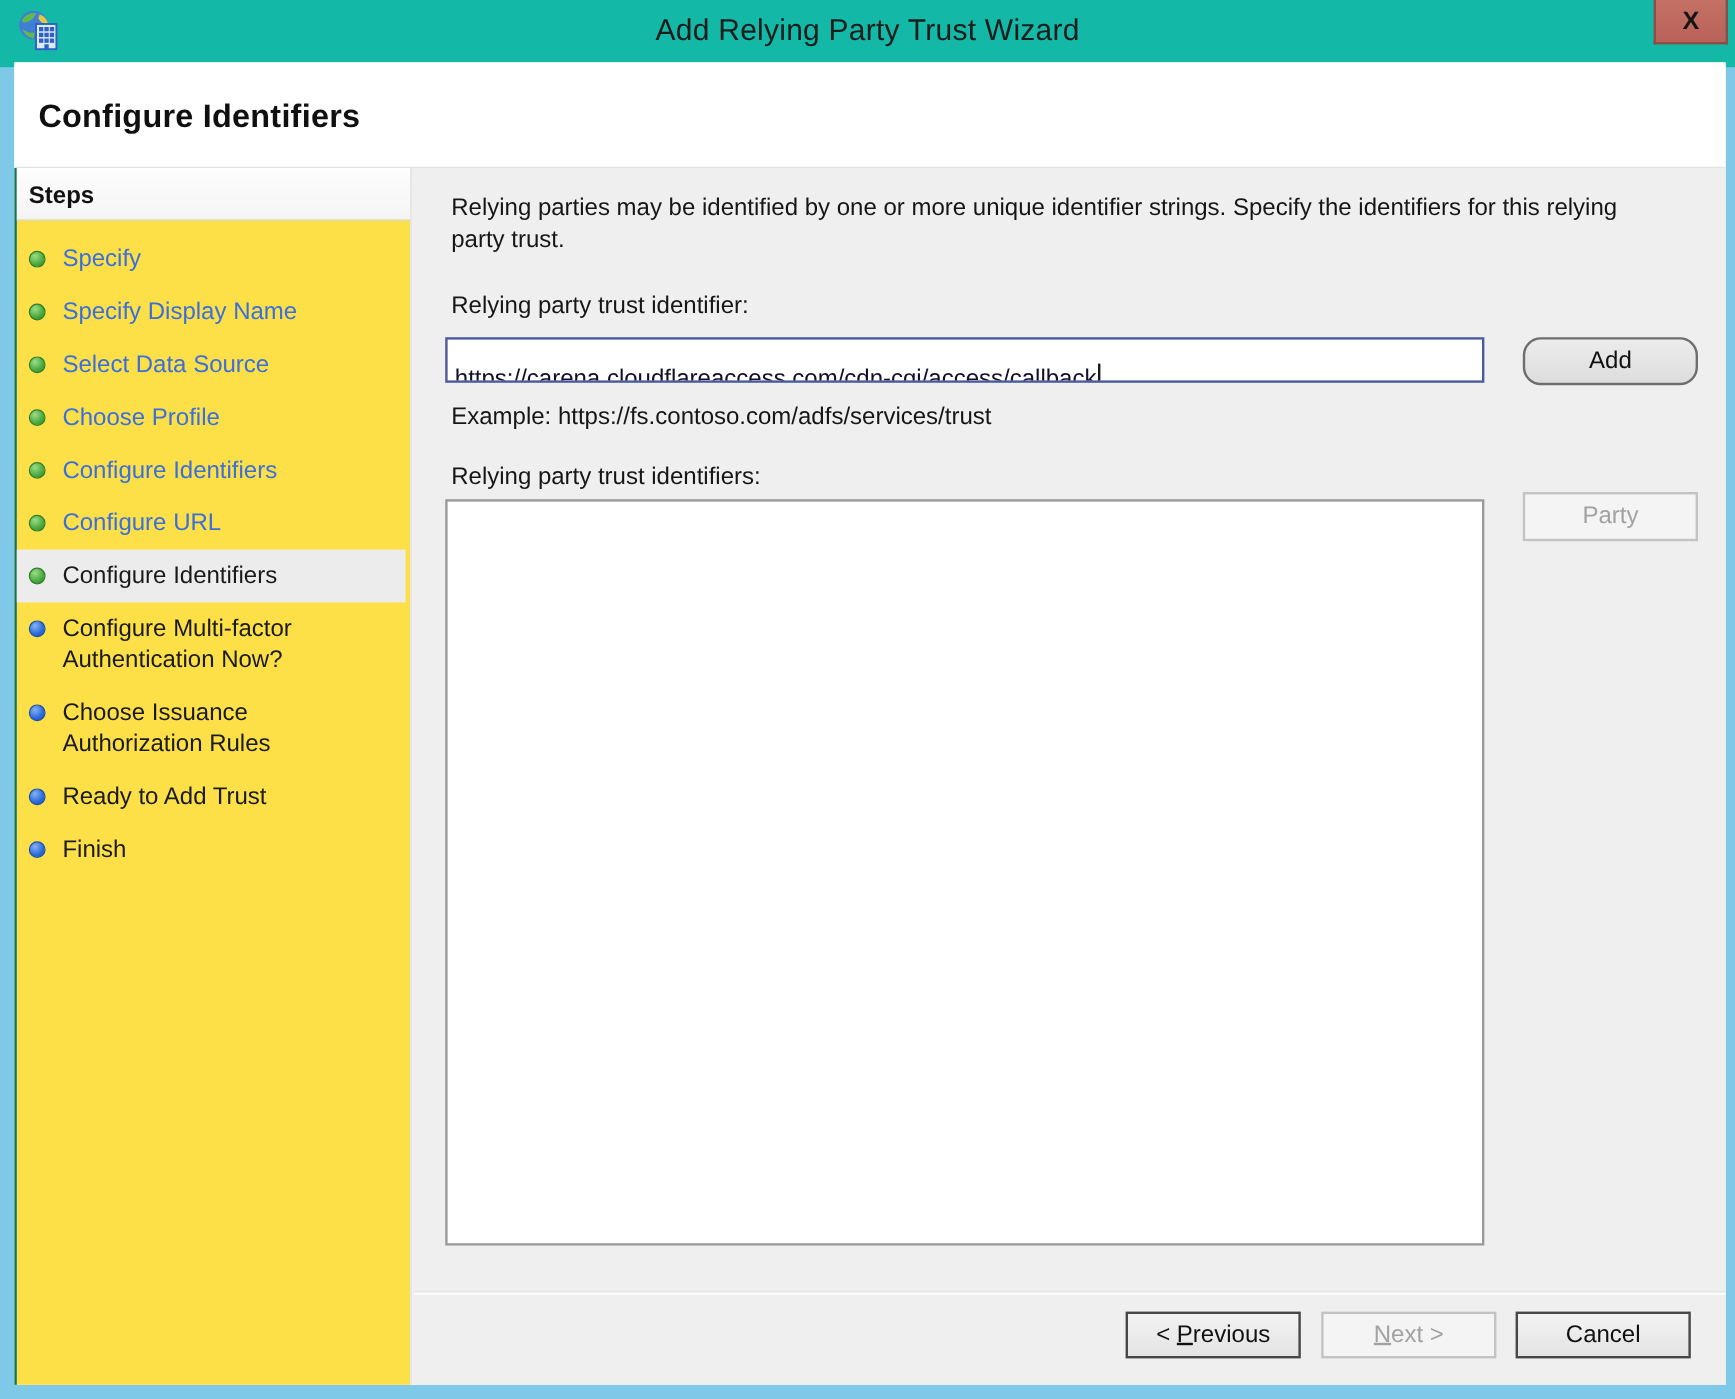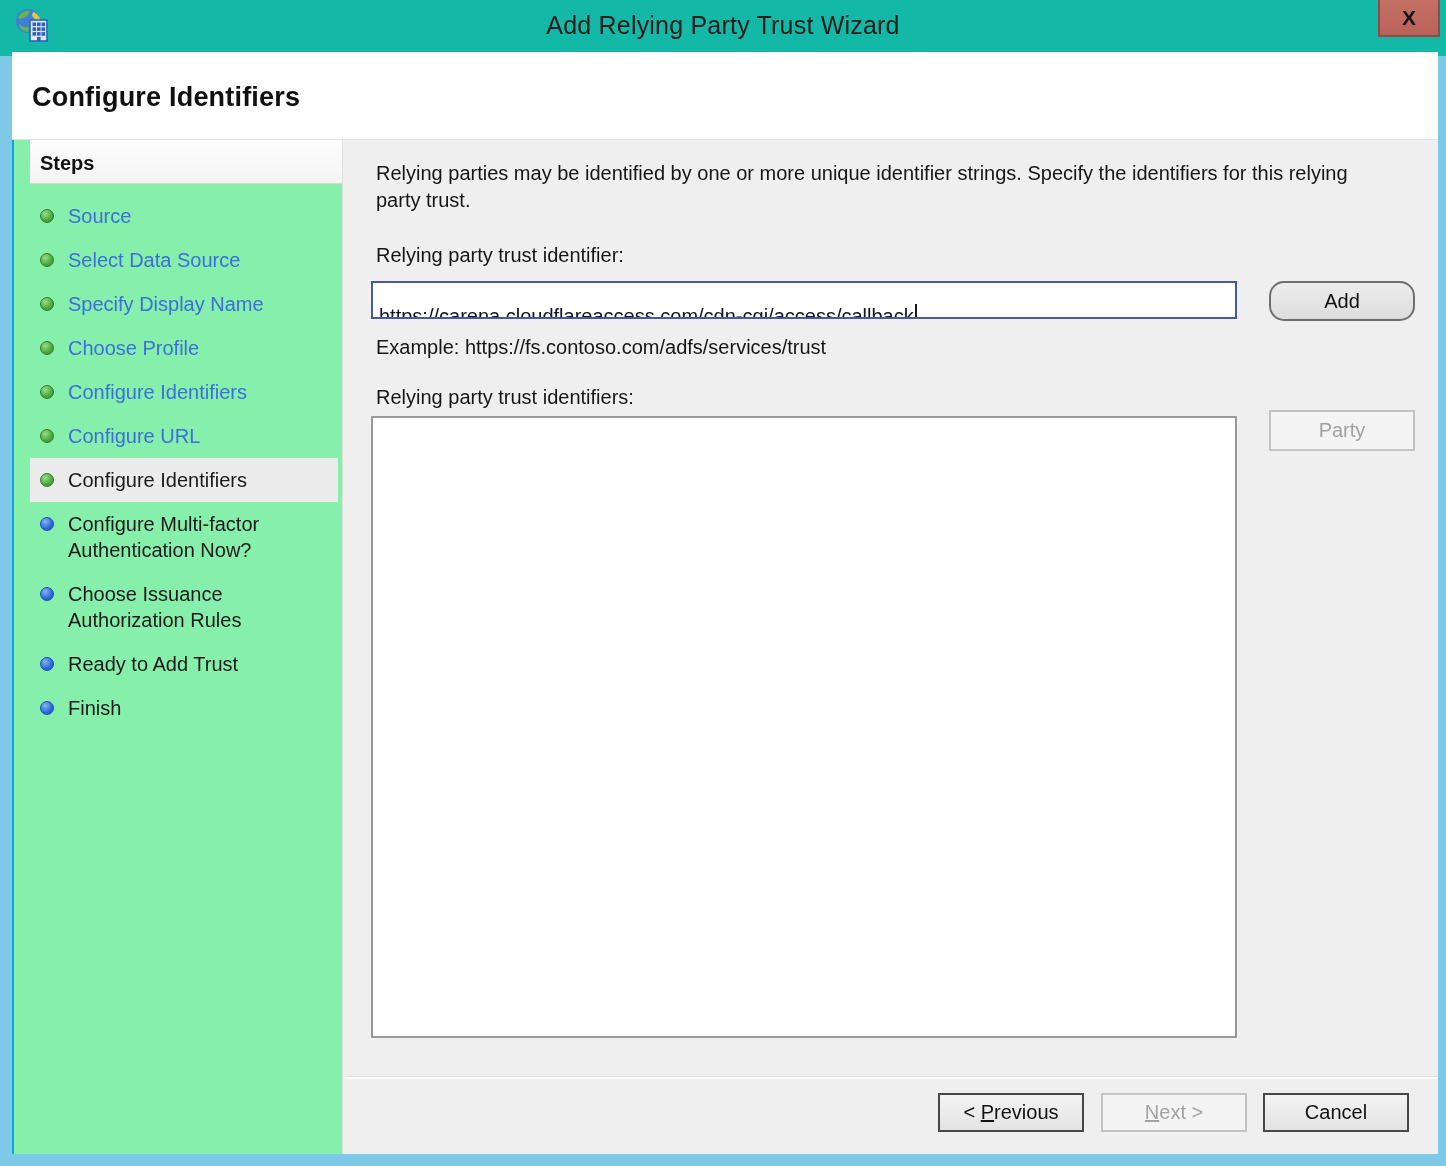--- a/index.html
+++ b/index.html
@@ -41,23 +41,22 @@
     position:absolute;top:0;left:0;right:0;height:88px;background:#ffffff;
     border-bottom:1px solid #e3e3e3;box-sizing:border-box;
   }
   .page-heading{
     position:absolute;left:20px;top:30px;
     font-size:27px;font-weight:bold;color:#101010;letter-spacing:.2px;
   }
   
   .steps-panel{
     position:absolute;left:0;top:88px;width:330px;bottom:0;
-    background:#86efac;box-sizing:border-box;
-    border-left:2px solid #0ea5e9;
-    padding-left:16px;
+    background:#fde047;box-sizing:border-box;
+    border-left:2px solid #0f766e;
   }
   .steps-title{
     height:44px;box-sizing:border-box;padding:12px 0 0 10px;
     font-size:20px;font-weight:bold;color:#111;
     border-bottom:1px solid #d8d8d8;
     background:linear-gradient(#fdfdfd,#f4f4f4);
   }
   .steps-list{padding-top:10px;}
   .step{
     position:relative;padding:9px 12px 9px 38px;
@@ -161,23 +160,23 @@
 
 <div class="page">
 
   <div class="page-header">
     <div class="page-heading">Configure Identifiers</div>
   </div>
 
   <div class="steps-panel">
     <div class="steps-title">Steps</div>
     <div class="steps-list">
-        <div class="step done"><span class="bullet green"></span><span class="slabel">Source</span></div>
+        <div class="step done"><span class="bullet green"></span><span class="slabel">Specify</span></div>
+        <div class="step done"><span class="bullet green"></span><span class="slabel">Specify Display Name</span></div>
         <div class="step done"><span class="bullet green"></span><span class="slabel">Select Data Source</span></div>
-        <div class="step done"><span class="bullet green"></span><span class="slabel">Specify Display Name</span></div>
         <div class="step done"><span class="bullet green"></span><span class="slabel">Choose Profile</span></div>
         <div class="step done"><span class="bullet green"></span><span class="slabel">Configure Identifiers</span></div>
         <div class="step done"><span class="bullet green"></span><span class="slabel">Configure URL</span></div>
         <div class="step current"><span class="bullet green"></span><span class="slabel">Configure Identifiers</span></div>
         <div class="step pending"><span class="bullet blue"></span><span class="slabel">Configure Multi-factor Authentication Now?</span></div>
         <div class="step pending"><span class="bullet blue"></span><span class="slabel">Choose Issuance Authorization Rules</span></div>
         <div class="step pending"><span class="bullet blue"></span><span class="slabel">Ready to Add Trust</span></div>
         <div class="step pending"><span class="bullet blue"></span><span class="slabel">Finish</span></div>
       </div>
   </div>

